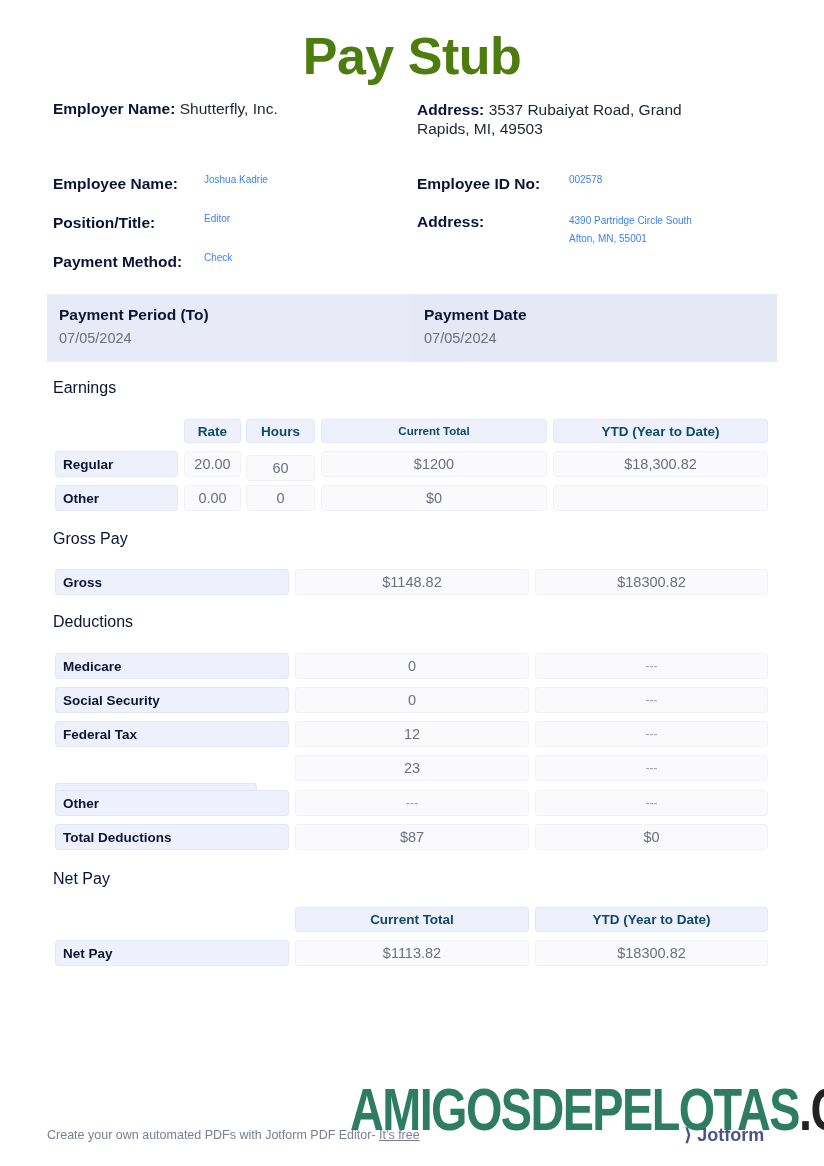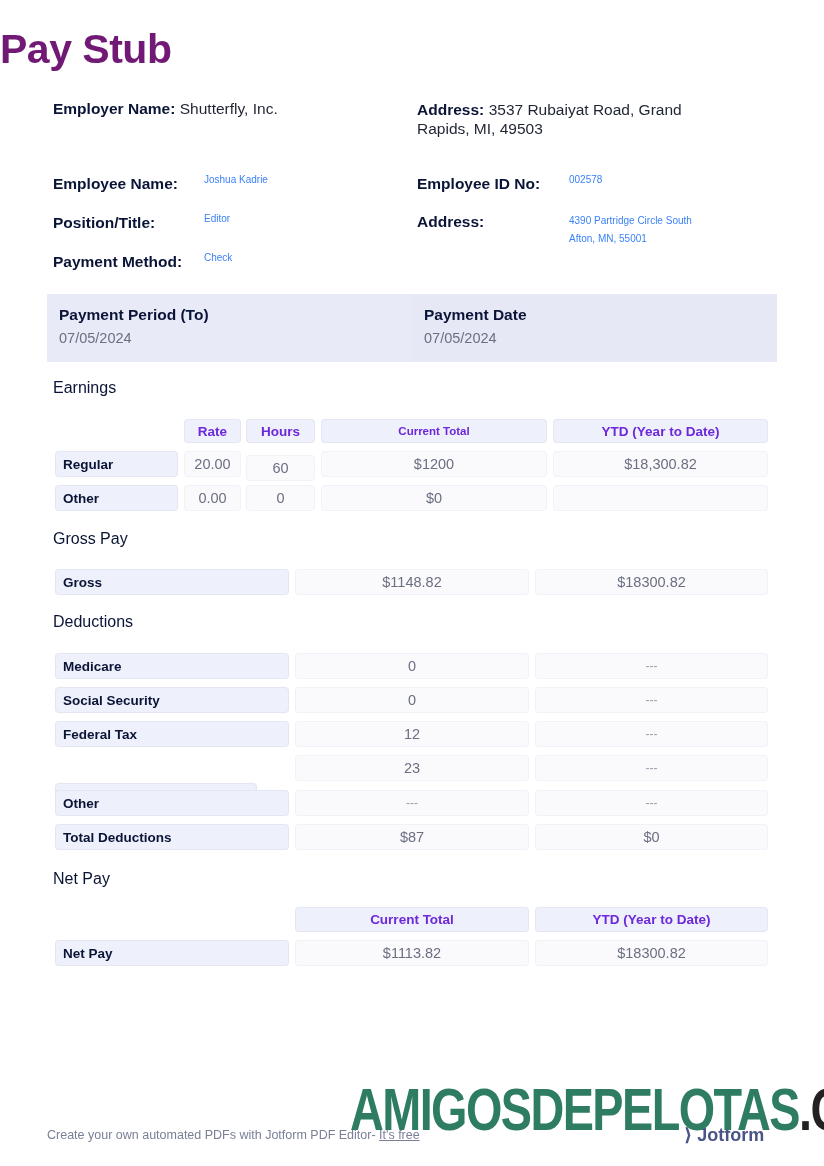--- a/index.html
+++ b/index.html
@@ -5,21 +5,21 @@
     * { box-sizing: border-box; margin: 0; padding: 0; }
     html, body { width: 824px; height: 1166px; background: #ffffff; }
     body {
       font-family: "Liberation Sans", "DejaVu Sans", sans-serif;
       color: #0a1436;
       position: relative;
       overflow: hidden;
     }
     .title {
       position: absolute; left: 0; width: 824px; top: 26px;
-      font-size: 41px; font-weight: bold; color: #701a75;
+      text-align: center; font-size: 52px; font-weight: bold; color: #4d7c0f;
       letter-spacing: -0.5px;
     }
     .lbl { font-weight: bold; font-size: 15.5px; color: #0a1436; }
     .val-dark { font-size: 15.5px; color: #1f2433; }
     .val-grey { font-size: 10px; color: #3b82f6; }
     .abs { position: absolute; }
 
     .period-band {
       position: absolute; left: 47px; top: 294px; width: 730px; height: 68px;
       background: #e8eaf7; display: flex;
@@ -28,21 +28,21 @@
     .period-cell:nth-child(2) { background: #e6e8f6; }
     .period-cell .h { font-weight: bold; font-size: 15.5px; color: #0a1436; }
     .period-cell .d { font-size: 14.5px; color: #6b6f80; margin-top: 6px; }
 
     .section-h { position: absolute; left: 53px; font-weight: normal; font-size: 16px; color: #0a1436; }
 
     .cell {
       position: absolute; display: flex; align-items: center; justify-content: center;
       border-radius: 3px; font-size: 14.5px; color: #6b6f80;
     }
-    .cell.head { background: #eef0fb; color: #6d28d9; font-weight: bold; font-size: 13.5px; box-shadow: 0 0 0 1px #e4e6f3; }
+    .cell.head { background: #eef0fb; color: #0c4a6e; font-weight: bold; font-size: 13.5px; box-shadow: 0 0 0 1px #e4e6f3; }
     .cell.head.small { font-size: 11.5px; }
     .cell.rowlbl { background: #eef0fb; color: #0a1436; font-weight: bold; font-size: 13.5px; justify-content: flex-start; padding-left: 7px; box-shadow: 0 0 0 1px #e4e6f3; text-align: right; }
     .cell.v { background: #fafafd; box-shadow: 0 0 0 1px #f1f2f7; }
     .cell.v.dash { color: #9a9cab; font-size: 12px; }
 
     .footer-text {
       position: absolute; left: 47px; top: 1128px; font-size: 12.5px; color: #7a7f96;
     }
     .footer-text a { color: #7a7f96; text-decoration: underline; }
     .jot-logo { position: absolute; left: 684px; top: 1124px; font-size: 18px; font-weight: bold; color: #4a5488; }

